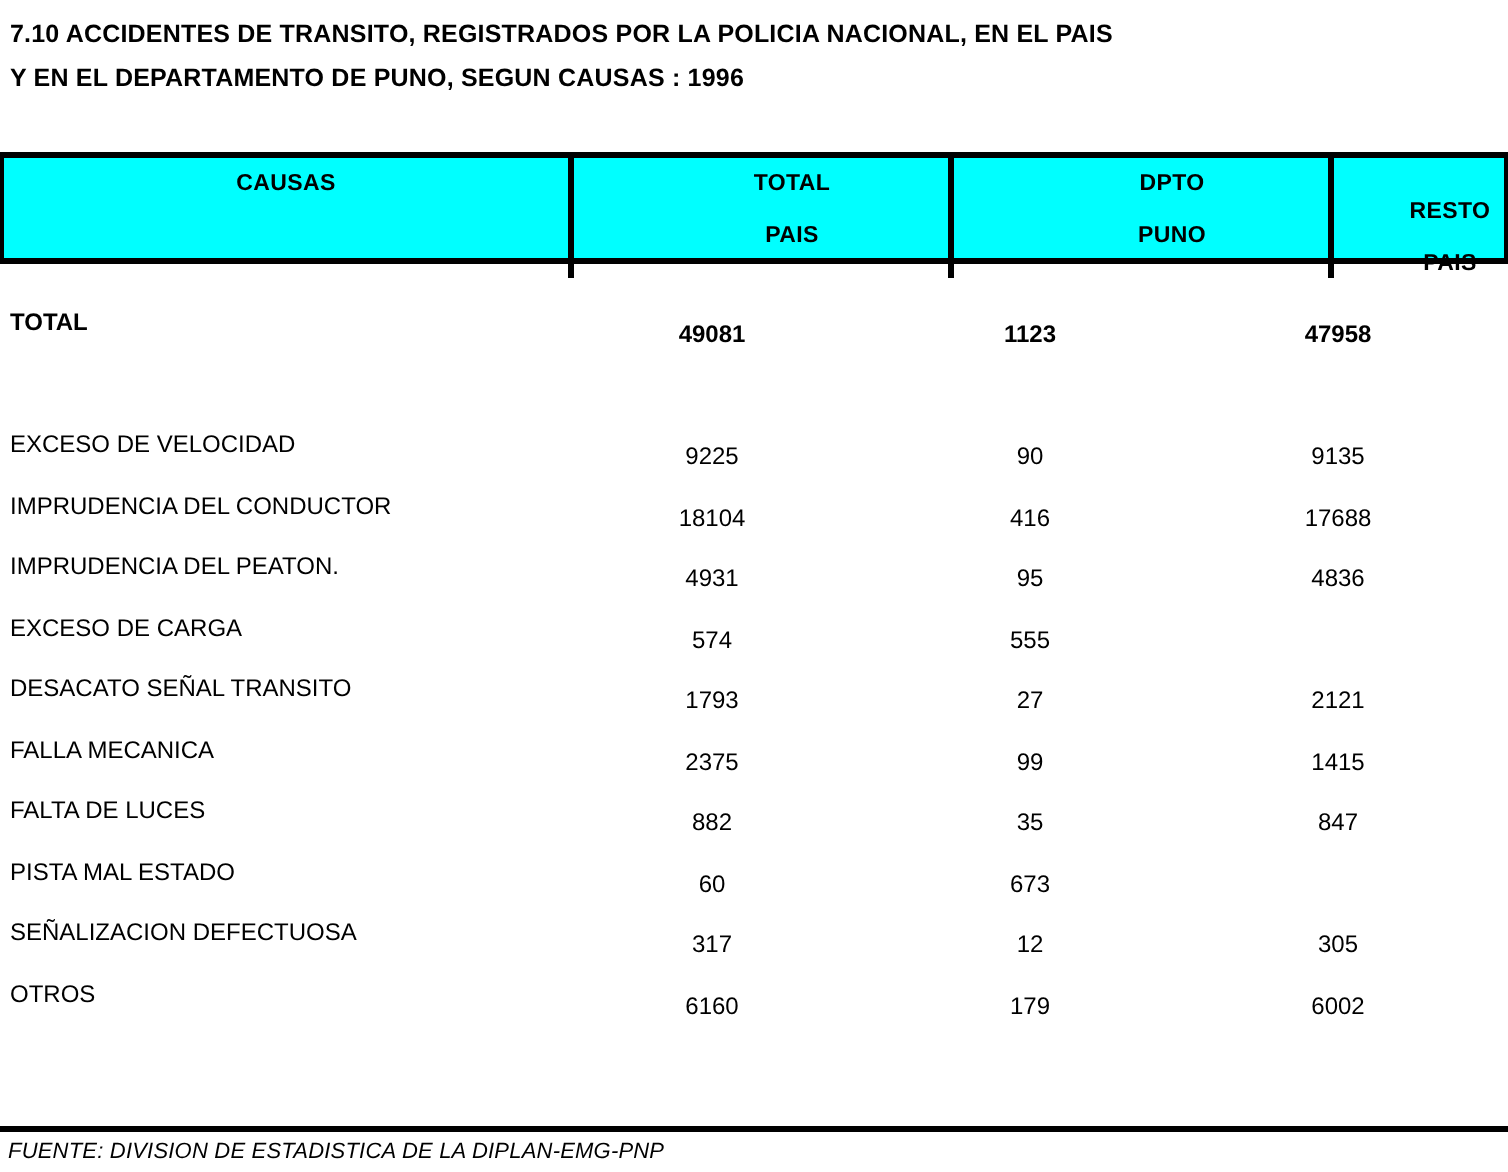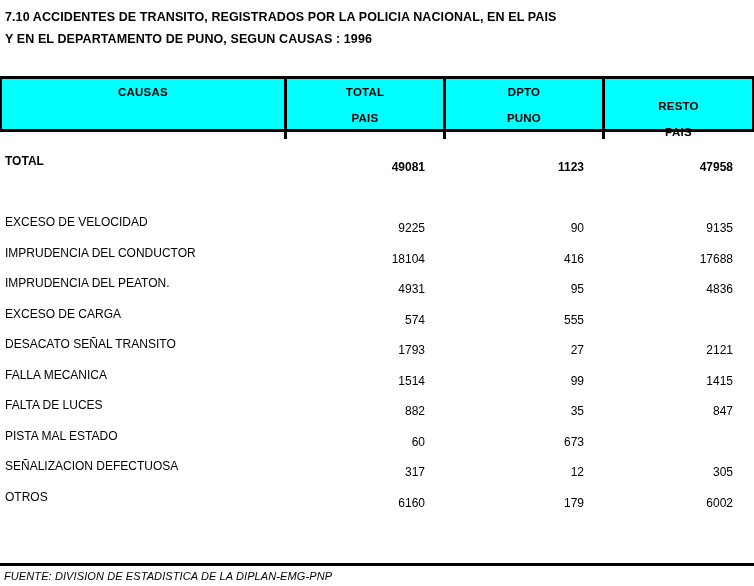--- a/index.html
+++ b/index.html
@@ -29,20 +29,21 @@
     top: 76px;
     width: 754px;
     height: 56px;
     background: #00ffff;
     border-top: 3px solid #000;
     border-bottom: 3px solid #000;
     border-left: 2px solid #000;
     border-right: 2px solid #000;
     display: grid;
     grid-template-columns: 285px 159px 159px 1fr;
+    gap: 31px;
   }
   .hcell {
     border-right: 3px solid #000;
     display: flex;
     flex-direction: column;
     align-items: center;
     padding-top: 7px;
     font-weight: bold;
     font-size: 11.5px;
     letter-spacing: 0.2px;
@@ -62,21 +63,21 @@
     height: 30.5px;
     align-items: center;
     font-size: 12px;
   }
   .trow.total-row {
     height: 32px;
     font-weight: bold;
     margin-bottom: 30px;
   }
   .cell-label { padding-left: 5px; white-space: nowrap; }
-  .cell-num { text-align: right; padding-right: 21px; white-space: nowrap; margin-top: 12px; }
+  .cell-num { text-align: center; padding-right: 21px; white-space: nowrap; margin-top: 12px; }
   .footer-rule {
     position: absolute;
     left: 0;
     top: 563px;
     width: 754px;
     height: 3px;
     background: #000000;
   }
   .source-note {
     position: absolute;
@@ -156,21 +157,21 @@
 
     <div class="trow">
       <div class="cell-label">DESACATO SEÑAL TRANSITO</div>
       <div class="cell-num">1793</div>
       <div class="cell-num">27</div>
       <div class="cell-num">2121</div>
     </div>
 
     <div class="trow">
       <div class="cell-label">FALLA MECANICA</div>
-      <div class="cell-num">1514</div>
+      <div class="cell-num">2375</div>
       <div class="cell-num">99</div>
       <div class="cell-num">1415</div>
     </div>
 
     <div class="trow">
       <div class="cell-label">FALTA DE LUCES</div>
       <div class="cell-num">882</div>
       <div class="cell-num">35</div>
       <div class="cell-num">847</div>
     </div>

